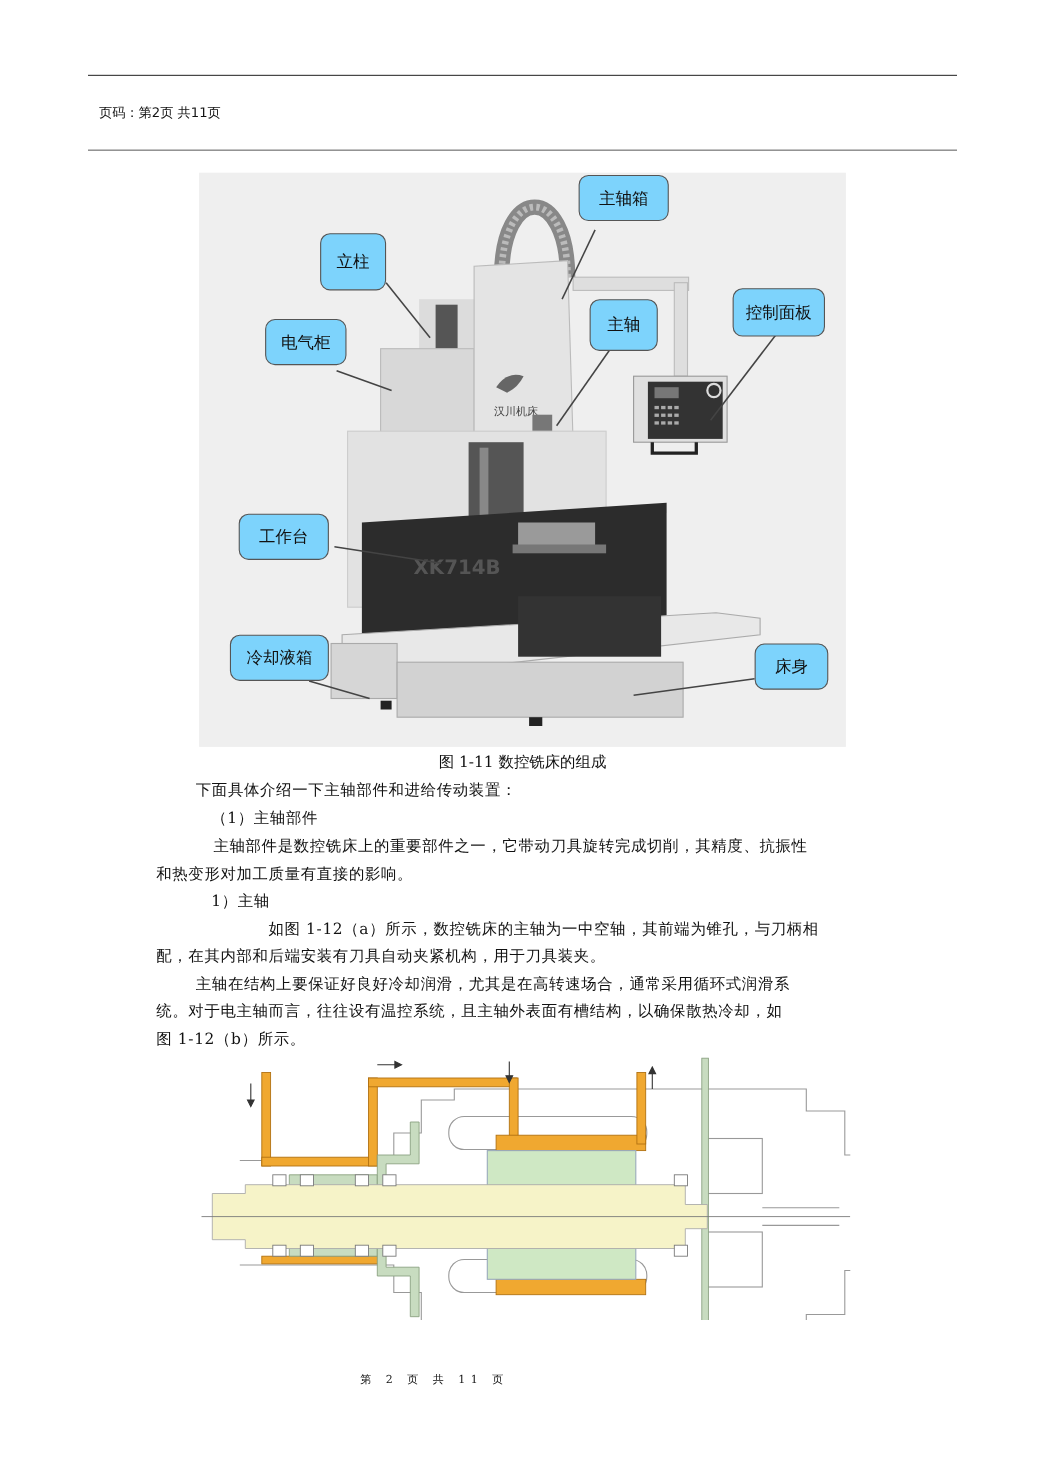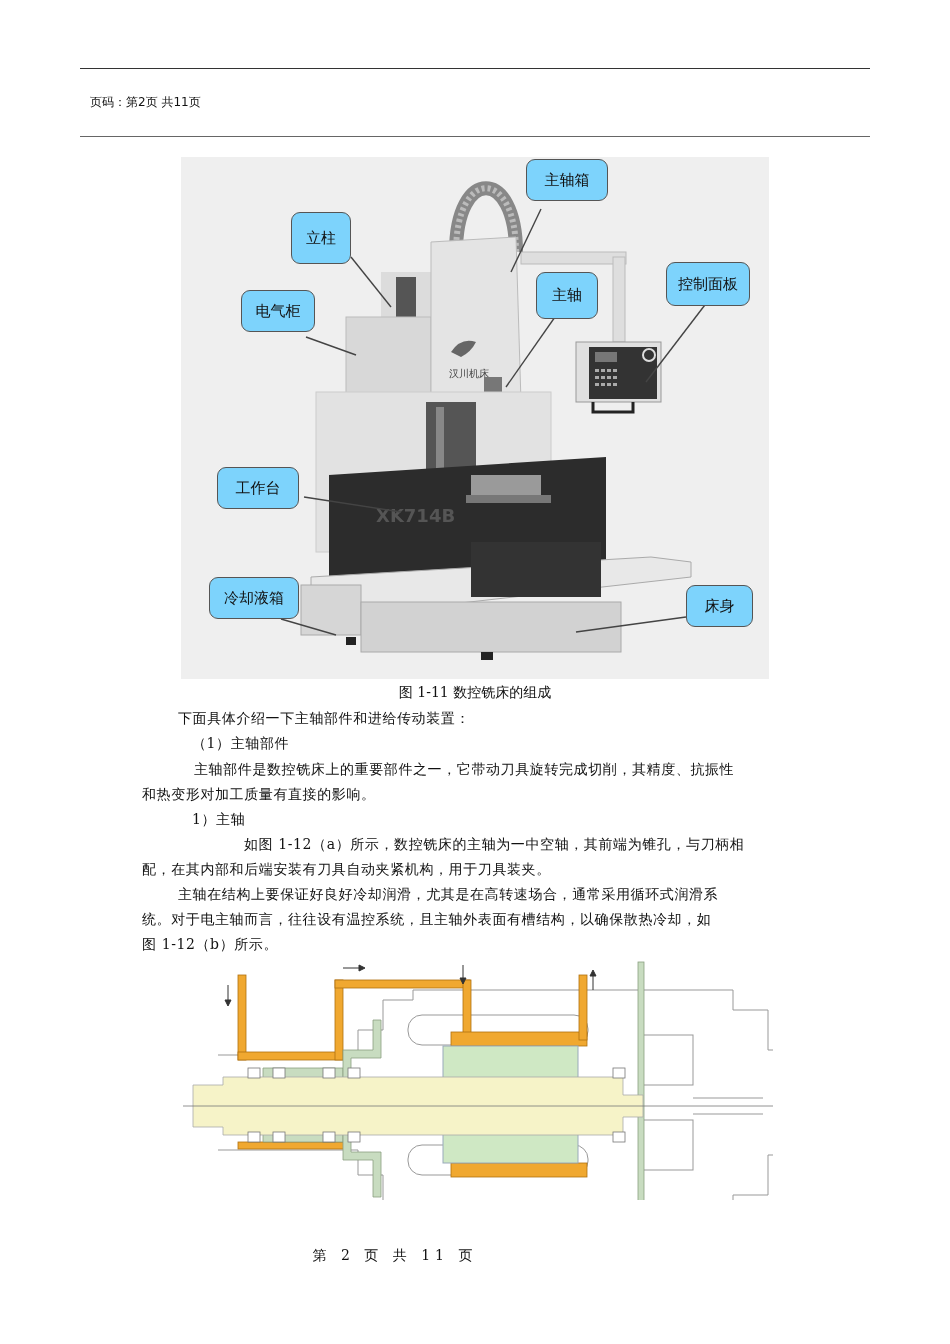--- a/index.html
+++ b/index.html
@@ -20,21 +20,21 @@
   .fig1 { position:absolute; left:181px; top:157px; width:588px; height:522px; background:#efefef; overflow:hidden; }
   .fig1 svg { position:absolute; left:0; top:0; }
   .callout { position:absolute; background:#7dd3fc; border:1.3px solid #555; border-radius:9px;
              font-family:"DejaVu Sans","Liberation Sans",sans-serif; font-size:15px; color:#111;
              display:flex; align-items:center; justify-content:center; }
 
   .caption { position:absolute; left:0; width:950px; top:684px; text-align:center; font-size:14px; }
   .p { position:absolute; font-size:14px; white-space:nowrap; letter-spacing:0.6px; }
 
   .fig2 { position:absolute; left:183px; top:960px; width:590px; height:240px; }
-  .footer { position:absolute; top:1247px; left:0; width:790px; text-align:center; font-size:14px; letter-spacing:5px; }
+  .footer { position:absolute; top:1247px; left:0; width:790px; text-align:center; font-size:10px; letter-spacing:5px; }
 </style>
 </head>
 <body>
 
 <div class="hdr">
   <div class="c3">页码：第2页 共11页</div>
 </div>
 
 <div class="fig1">
   <svg width="588" height="522" viewBox="0 0 588 522">

